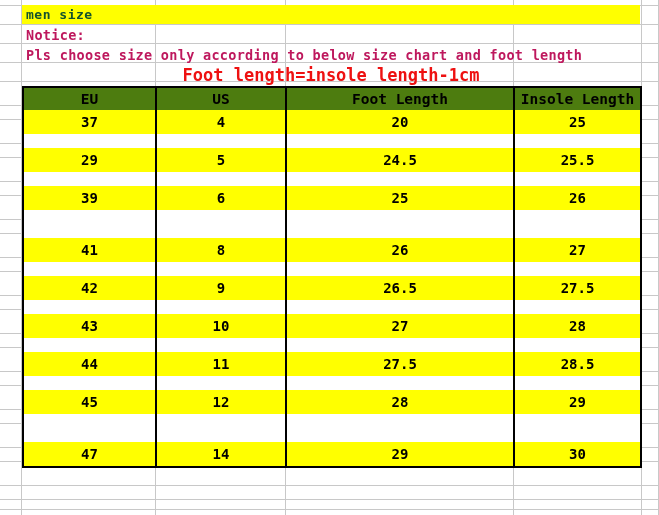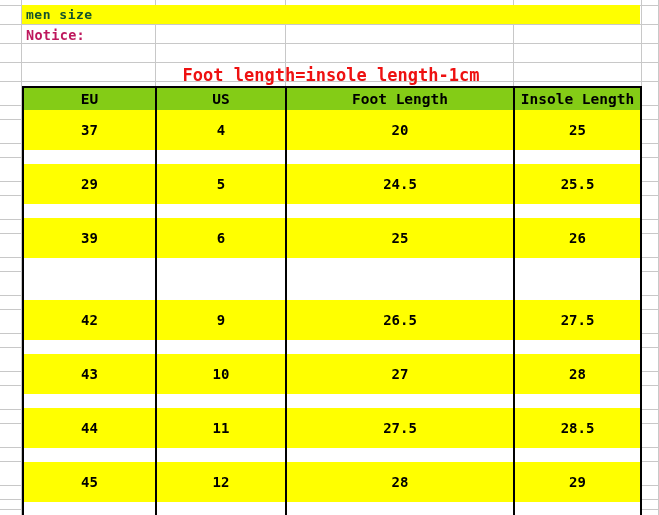--- a/index.html
+++ b/index.html
@@ -106,26 +106,26 @@
     font-size: 14px;
     font-weight: bold;
     color: #000000;
     padding: 0;
     overflow: hidden;
     white-space: nowrap;
   }
   #chart-table tr.header-row th {
     height: 22px;
     line-height: 22px;
-    background: #84cc16;
+    background: #4d7c0f;
     border-top: 2.5px solid #000000;
     font-size: 14.5px;
   }
   #chart-table tr.data-row td {
-    height: 40px;
+    height: 24px;
     line-height: 24px;
     background: #ffff00;
   }
   #chart-table tr.spacer-row td {
     height: 14px;
     line-height: 14px;
     background: #ffffff;
   }
   #chart-table tr.last-row td {
     border-bottom: 2.5px solid #000000;
@@ -178,20 +178,21 @@
       <div class="gridline-v" style="left: 285px;"></div>
       <div class="gridline-v" style="left: 513px;"></div>
       <div class="gridline-v" style="left: 641px;"></div>
       <div class="gridline-v" style="left: 658px;"></div>
     </div>
 
   <div class="banner"></div>
   <div class="banner-text">men size</div>
 
   <div class="notice-line notice-1">Notice:</div>
+  <div class="notice-line notice-2">Pls choose size only according to below size chart and foot length</div>
 
   <div class="formula">Foot length=insole length-1cm</div>
 
   <table id="chart-table">
     <colgroup>
       <col style="width:133px">
       <col style="width:130px">
       <col style="width:228px">
       <col style="width:127px">
     </colgroup>
@@ -239,20 +240,26 @@
           <td>&nbsp;</td>
           <td>&nbsp;</td>
           <td>&nbsp;</td>
         </tr>
         <tr class="spacer-row">
           <td>&nbsp;</td>
           <td>&nbsp;</td>
           <td>&nbsp;</td>
           <td>&nbsp;</td>
         </tr>
+        <tr class="data-row">
+          <td>41</td>
+          <td>8</td>
+          <td>26</td>
+          <td>27</td>
+        </tr>
         <tr class="spacer-row">
           <td>&nbsp;</td>
           <td>&nbsp;</td>
           <td>&nbsp;</td>
           <td>&nbsp;</td>
         </tr>
         <tr class="data-row">
           <td>42</td>
           <td>9</td>
           <td>26.5</td>

